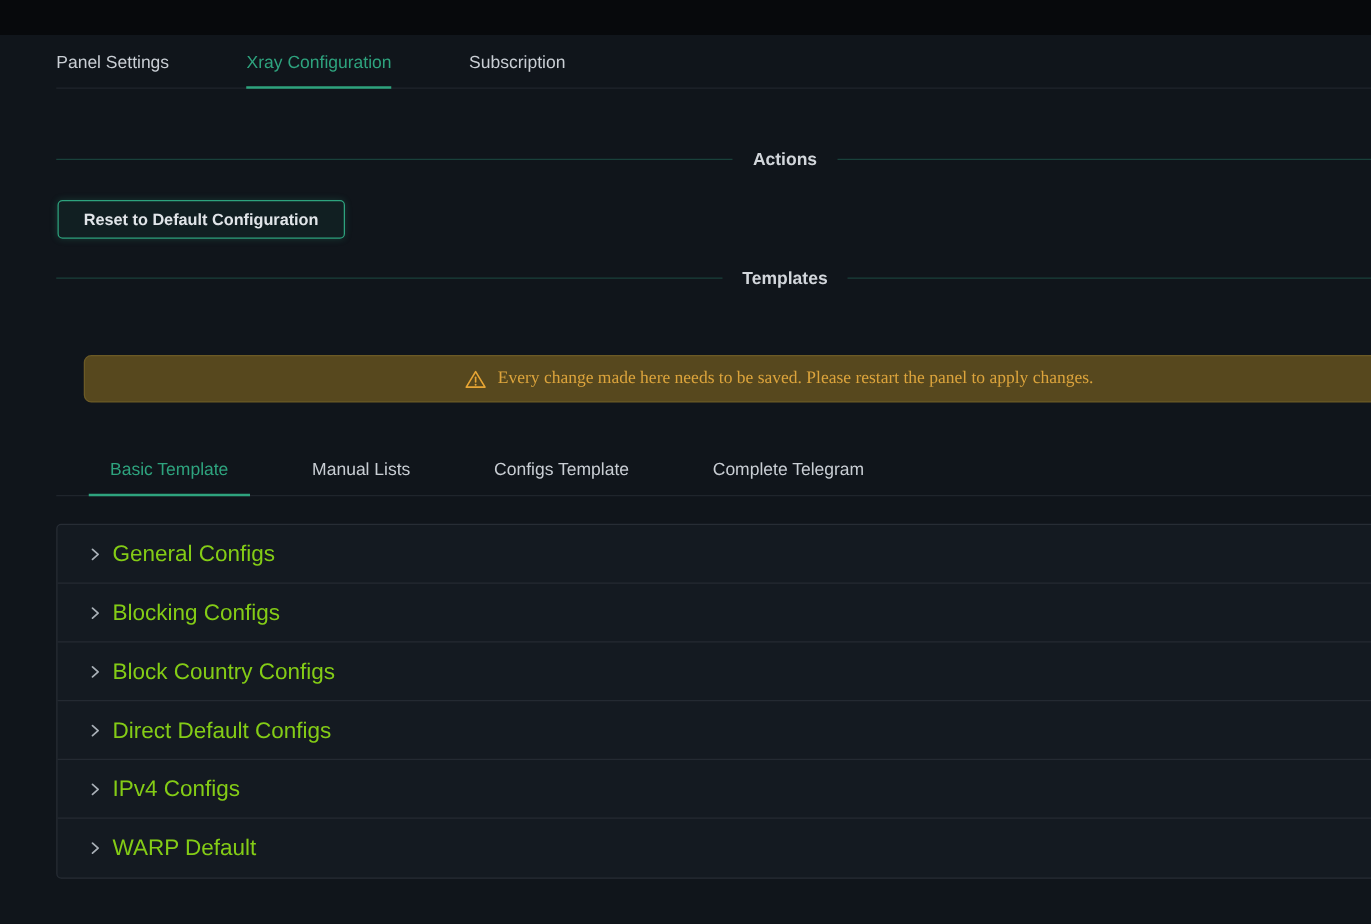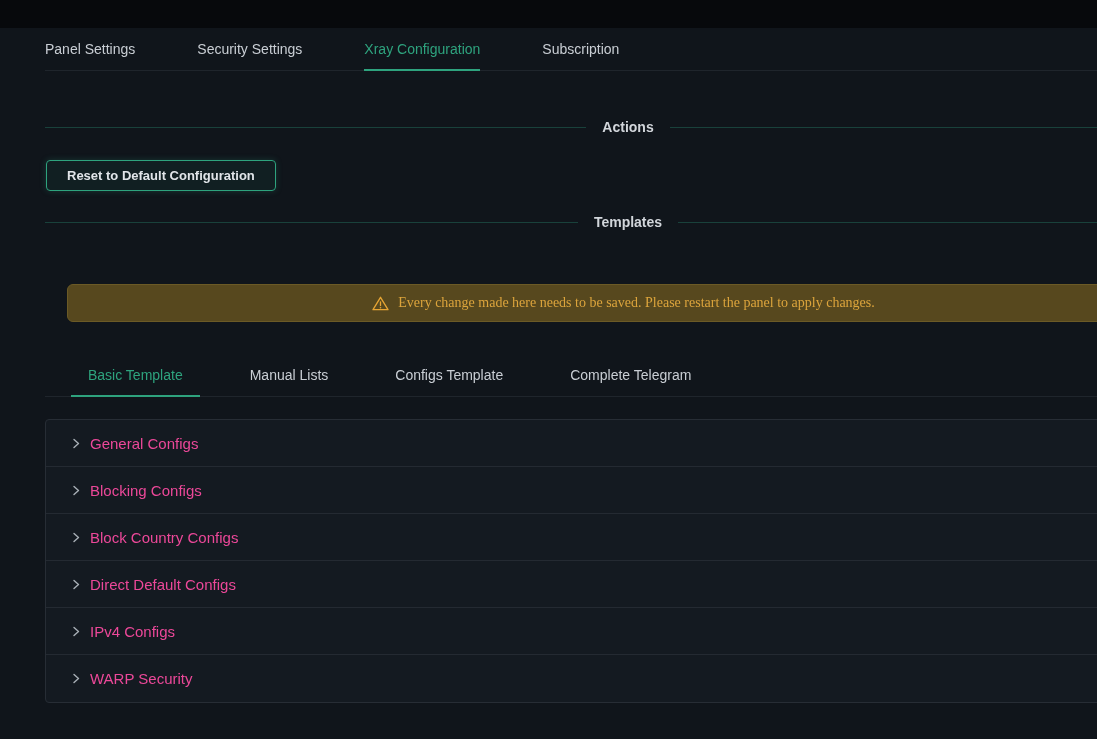--- a/index.html
+++ b/index.html
@@ -138,35 +138,34 @@
     display: flex;
     align-items: center;
     height: 47px;
     padding-left: 25px;
     gap: 9px;
     border-bottom: 1px solid #242a32;
     cursor: pointer;
   }
   .acc-item:last-child { border-bottom: none; }
   .acc-label {
-    font-size: 15px;
-    color: #ec4899;
+    font-size: 18px;
+    color: #84cc16;
   }
   .chev { display: inline-flex; }
 </style>
 </head>
 <body>
 
 <div class="screen">
 
   <div class="topbar"></div>
 
   <div class="main-tabs">
     <div class="tab">Panel Settings</div>
-    <div class="tab">Security Settings</div>
     <div class="tab active">Xray Configuration</div>
     <div class="tab">Subscription</div>
   </div>
 
   <div class="divider actions">
     <span class="line"></span>
     <span class="divider-text">Actions</span>
     <span class="line"></span>
   </div>
 
@@ -242,18 +241,18 @@
       </span>
       <span class="acc-label">IPv4 Configs</span>
     </div>
 
     <div class="acc-item">
       <span class="chev">
         <svg width="10" height="11" viewBox="0 0 10 11">
             <path d="M3 1.5 L7.5 5.5 L3 9.5" fill="none" stroke="#a9b0b7" stroke-width="1.4" stroke-linecap="round" stroke-linejoin="round"></path>
           </svg>
       </span>
-      <span class="acc-label">WARP Security</span>
+      <span class="acc-label">WARP Default</span>
     </div>
 
   </div>
 
 </div>
 
 </body></html>

